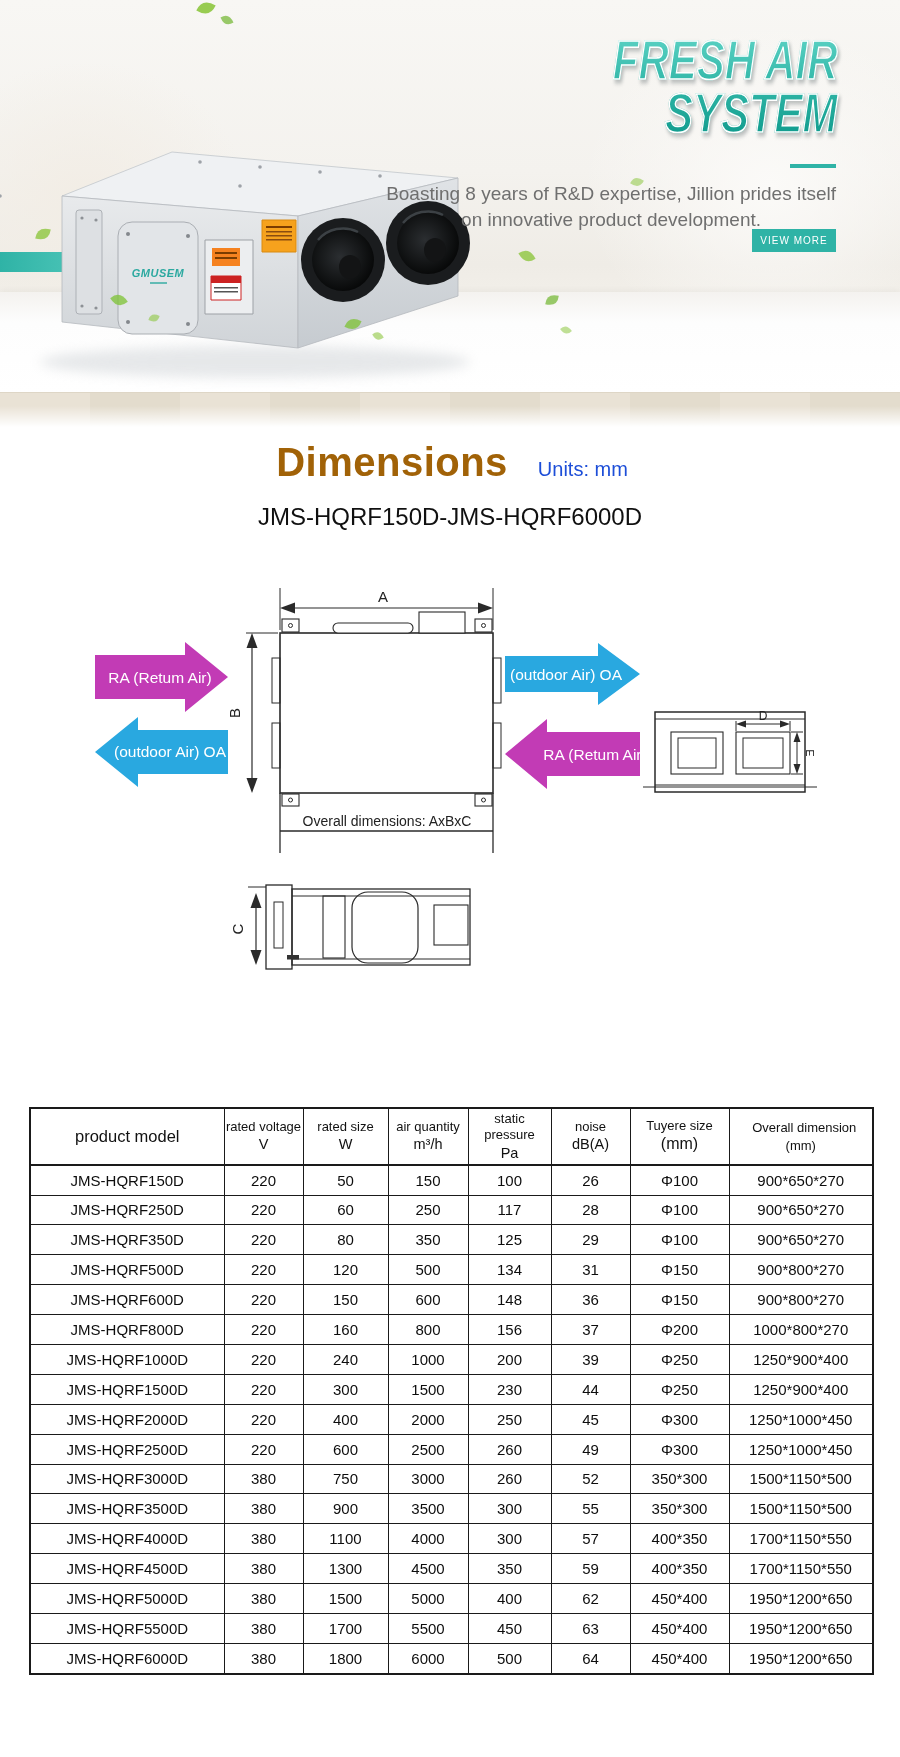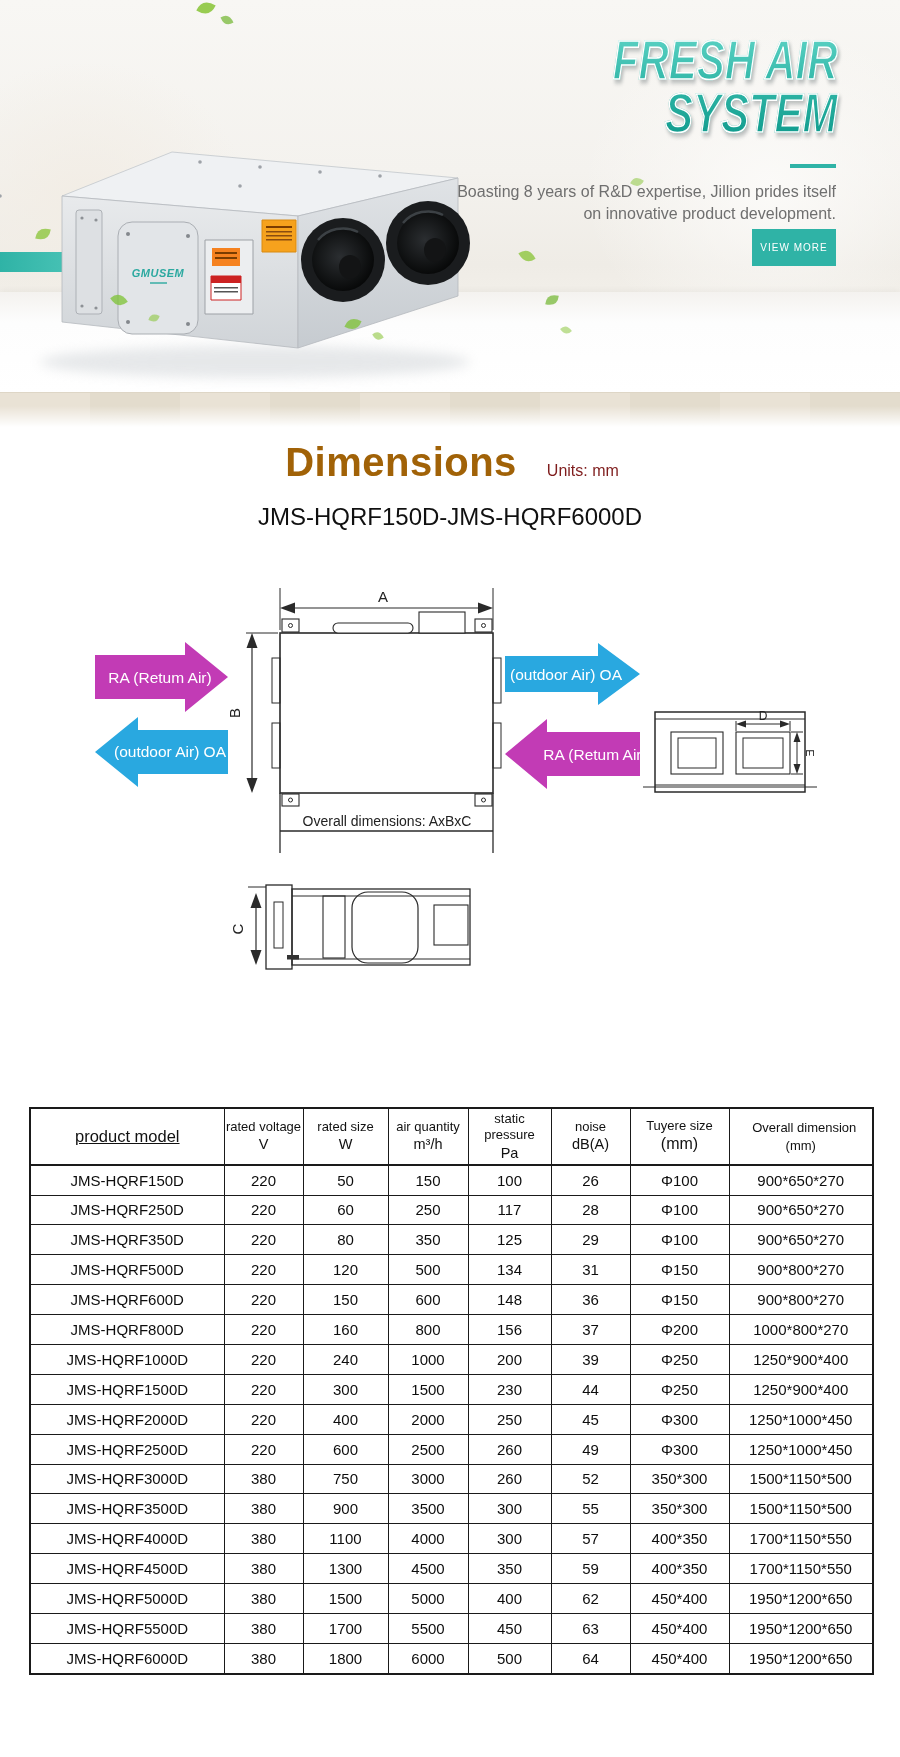--- a/index.html
+++ b/index.html
@@ -26,46 +26,46 @@
   .hero-title{position:absolute;top:34px;right:62px;margin:0;text-align:right;
         font-size:50px;line-height:0.96;font-weight:bold;font-style:italic;
         transform:scale(0.84,1.1);transform-origin:top right;
         color:#23ada0;-webkit-text-stroke:1.5px #ffffff;
         filter:drop-shadow(2px 3px 2px rgba(110,120,122,0.45));}
   @supports (-webkit-background-clip:text){
     .hero-title{background:linear-gradient(180deg,#5bd2c4 0%,#2cb3a4 55%,#0f9a8c 100%);
         -webkit-background-clip:text;background-clip:text;color:transparent;}
   }
   .hero-underline{position:absolute;top:164px;right:64px;width:46px;height:4px;background:#2fb3a6;}
-  .hero-tagline{position:absolute;top:181px;right:64px;text-align:right;
-        font-size:16px;line-height:1.35;color:#6f6f6f;}
-  .cta-button{position:absolute;top:229px;right:64px;width:84px;height:37px;
+  .hero-tagline{position:absolute;top:181px;right:64px;text-align:center;
+        font-size:19px;line-height:1.35;color:#6f6f6f;}
+  .cta-button{position:absolute;top:229px;right:64px;width:84px;height:23px;
         background:#2fb3a6;color:#fff;font-size:10px;letter-spacing:1px;
         display:flex;align-items:center;justify-content:center;cursor:pointer;border:0;}
 
   
   .dim-header{position:absolute;top:436px;left:0;right:0;display:flex;
         justify-content:center;align-items:baseline;gap:26px;}
   .dim-header h2{margin:4px;font-size:40px;font-weight:bold;color:#a16207;letter-spacing:0.5px;}
-  .dim-units{font-size:16px;color:#7f1d1d;}
+  .dim-units{font-size:20px;color:#1d4ed8;}
   .model-range{position:absolute;top:503px;left:0;right:0;text-align:center;
         font-size:24px;color:#101010;}
   .diagram{position:absolute;left:0;top:540px;}
   .diagram text{font-family:"Liberation Sans",sans-serif;}
 
   
   .spec-table{position:absolute;left:29px;top:1107px;border-collapse:collapse;
         table-layout:fixed;width:843px;background:#fff;}
   .spec-table,.spec-table th,.spec-table td{border:1.5px solid #1a1a1a;}
   .spec-table{border:2px solid #1a1a1a;}
   .spec-table th{border-bottom:2.5px solid #1a1a1a;font-weight:normal;color:#111;
         padding:2px 1px;height:43px;vertical-align:middle;text-align:center;}
   .spec-table td{height:28.9px;padding:0 1px;text-align:center;vertical-align:middle;
         font-size:15px;color:#0d0d0d;white-space:nowrap;}
-  .h-main{font-size:16.5px;text-decoration:underline;}
+  .h-main{font-size:16.5px;}
   .h-line{font-size:13px;line-height:1.25;}
   .h-sub{font-size:14.5px;line-height:1.25;}
   .h-single{font-size:13px;margin-left:7px;}
   .model-cell{font-size:15.5px;}
 </style>
 </head>
 <body>
 
 <div class="page">
 

